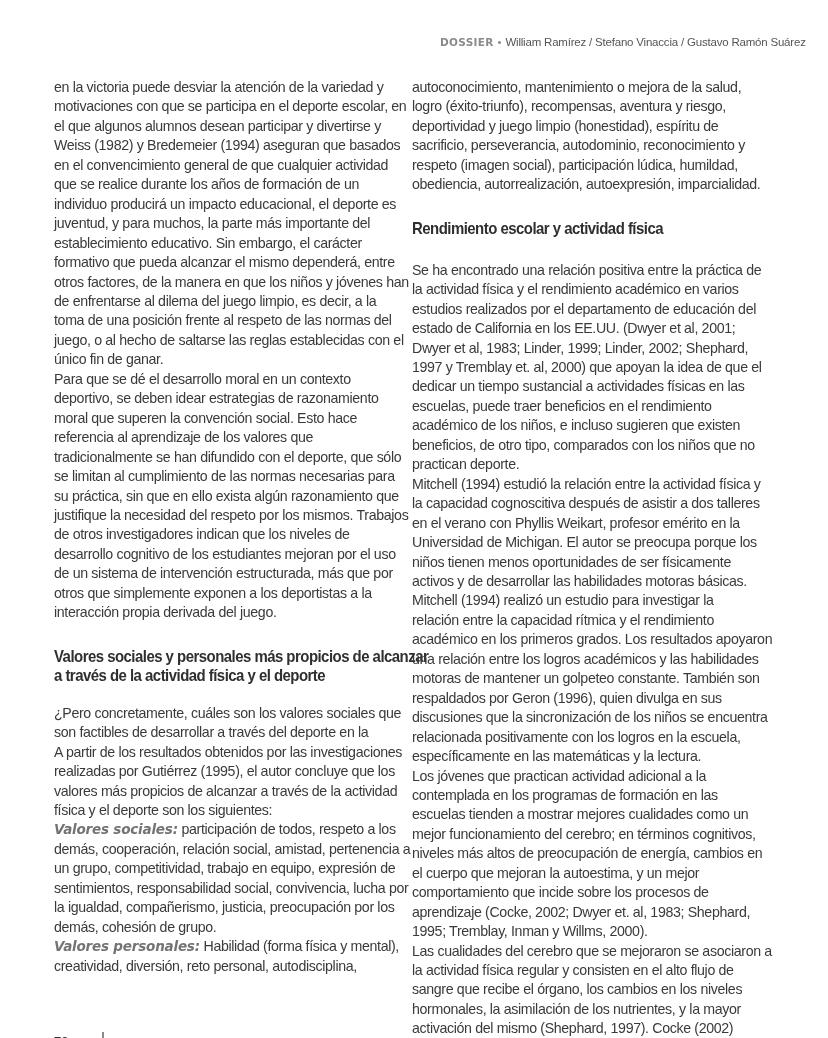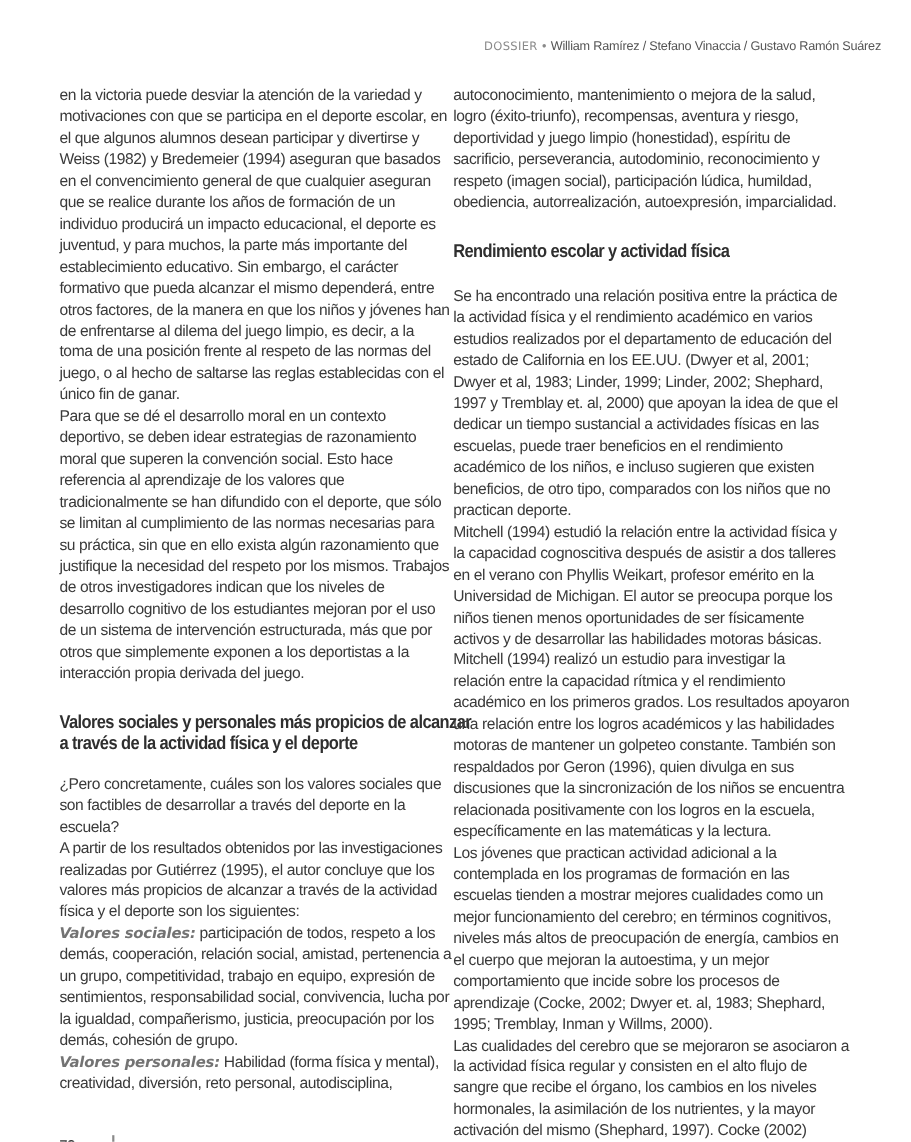--- a/index.html
+++ b/index.html
@@ -7,21 +7,21 @@
     width: 828px; height: 1038px; position: relative; overflow: hidden;
     font-family: "Liberation Sans Narrow", "Liberation Sans", sans-serif;
     color: #3a3a3a;
   }
   .header {
     position: absolute; top: 36px; left: 440px; right: 20px;
     font-size: 11.5px; color: #555; white-space: nowrap;
     letter-spacing: -0.2px;
   }
   .header .dossier {
-    font-family: "DejaVu Sans", sans-serif; font-weight: normal;
+    font-family: "DejaVu Sans", sans-serif; font-weight: bold;
     color: #8a8a8a; font-size: 10.5px; letter-spacing: 0.3px;
   }
   .header .bullet { color: #8a8a8a; margin: 0 4px; }
   .col {
     position: absolute; top: 78px;
     font-size: 14.2px; line-height: 19.45px;
     letter-spacing: -0.35px;
     transform-origin: top left;
   }
   .col.left { left: 54px; width: 345px; }
@@ -59,21 +59,21 @@
 </div>
 
 <div class="col left">
   <p>
       <span class="line">en la victoria puede desviar la atención de la variedad y</span>
       <span class="line">motivaciones con que se participa en el deporte escolar, en</span>
       <span class="line">el que algunos alumnos desean participar y divertirse y</span>
     </p>
   <p>
       <span class="line">Weiss (1982) y Bredemeier (1994) aseguran que basados</span>
-      <span class="line">en el convencimiento general de que cualquier aseguran</span>
+      <span class="line">en el convencimiento general de que cualquier actividad</span>
       <span class="line">que se realice durante los años de formación de un</span>
       <span class="line">individuo producirá un impacto educacional, el deporte es</span>
       <span class="line">juventud, y para muchos, la parte más importante del</span>
       <span class="line">establecimiento educativo. Sin embargo, el carácter</span>
       <span class="line">formativo que pueda alcanzar el mismo dependerá, entre</span>
       <span class="line">otros factores, de la manera en que los niños y jóvenes han</span>
       <span class="line">de enfrentarse al dilema del juego limpio, es decir, a la</span>
       <span class="line">toma de una posición frente al respeto de las normas del</span>
       <span class="line">juego, o al hecho de saltarse las reglas establecidas con el</span>
       <span class="line">único fin de ganar.</span>
@@ -95,21 +95,20 @@
     </p>
   <div class="gap-before"></div>
   <h2 class="section">
       <span class="line">Valores sociales y personales más propicios de alcanzar</span>
       <span class="line">a través de la actividad física y el deporte</span>
     </h2>
   <div class="gap-after"></div>
   <p>
       <span class="line">¿Pero concretamente, cuáles son los valores sociales que</span>
       <span class="line">son factibles de desarrollar a través del deporte en la</span>
-      <span class="line">escuela?</span>
     </p>
   <p>
       <span class="line">A partir de los resultados obtenidos por las investigaciones</span>
       <span class="line">realizadas por Gutiérrez (1995), el autor concluye que los</span>
       <span class="line">valores más propicios de alcanzar a través de la actividad</span>
       <span class="line">física y el deporte son los siguientes:</span>
     </p>
   <p>
     <span class="line"><span class="lead">Valores sociales:</span><span> participación de todos, respeto a los</span></span>
     <span><span class="line">demás, cooperación, relación social, amistad, pertenencia a</span><span class="line">un grupo, competitividad, trabajo en equipo, expresión de</span><span class="line">sentimientos, responsabilidad social, convivencia, lucha por</span><span class="line">la igualdad, compañerismo, justicia, preocupación por los</span><span class="line">demás, cohesión de grupo.</span></span>

